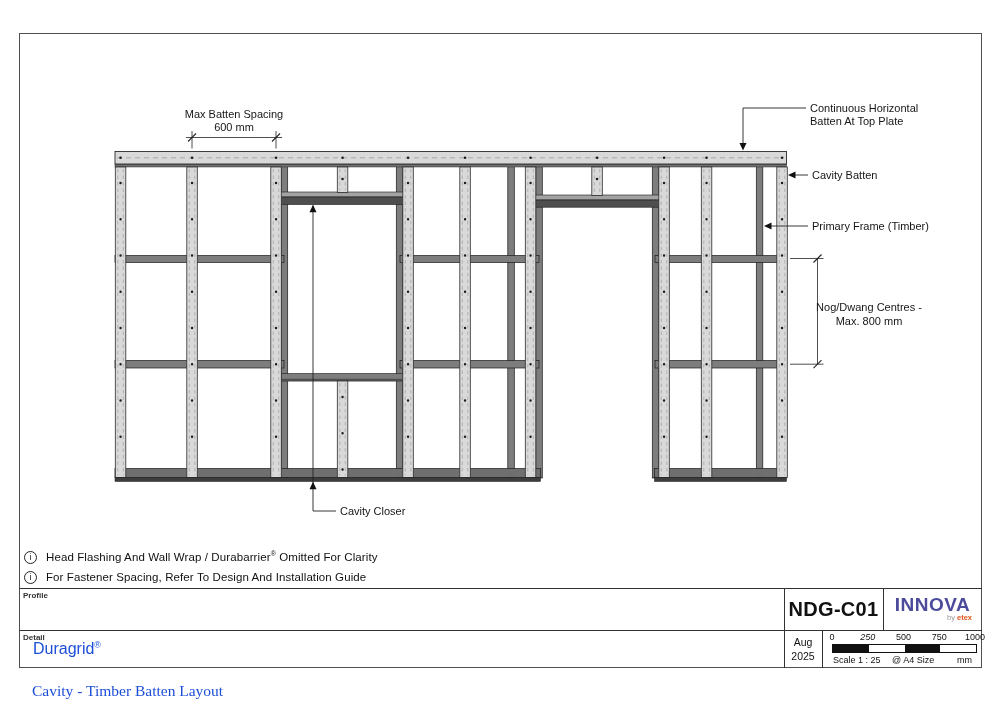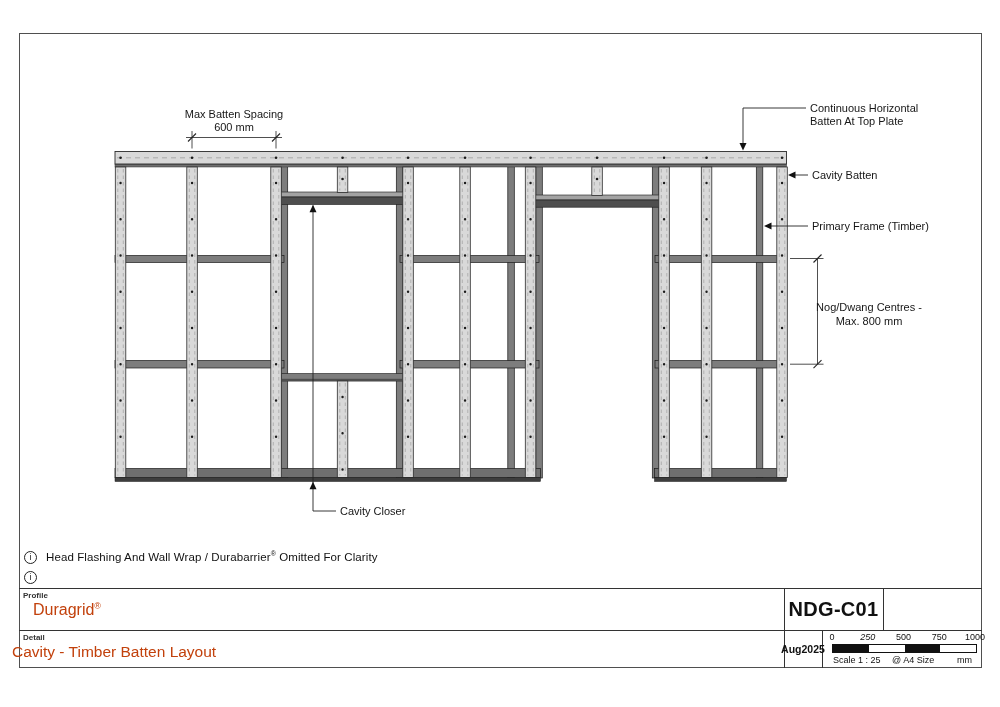--- a/index.html
+++ b/index.html
@@ -9,30 +9,30 @@
   #border-frame{position:absolute;left:19px;top:33px;width:963px;height:635px;
         border:1.4px solid #4f4f4f;box-sizing:border-box;}
   svg{position:absolute;left:0;top:0;}
   svg text{font-family:"Liberation Sans",sans-serif;fill:#161616;}
   .note-row{position:absolute;left:46px;font-size:11.5px;color:#111;letter-spacing:0.1px;}
   .info-icon{position:absolute;left:24px;width:13px;height:13px;border:1.2px solid #222;
         border-radius:50%;box-sizing:border-box;text-align:center;line-height:10.5px;
         font-size:9px;color:#222;}
   sup{font-size:7px;}
   .tb-label{position:absolute;font-size:8px;color:#333;font-weight:bold;}
-  .tb-big{position:absolute;font-size:16px;color:#c2410c;}
+  .tb-big{position:absolute;font-size:16px;color:#1d4ed8;margin-top:39px;}
   #ndg-cell{position:absolute;left:784px;top:589px;width:99px;height:41px;display:flex;
         align-items:center;justify-content:center;font-size:20px;font-weight:bold;letter-spacing:0.3px;}
   #innova-cell{position:absolute;left:884px;top:589px;width:97px;height:41px;}
   #innova-logo{margin-top:5px;text-align:center;font-size:19px;font-weight:bold;
         color:#4b4a9b;letter-spacing:0.5px;}
   #innova-byline{text-align:right;padding-right:9px;font-size:7.5px;margin-top:-3px;color:#999;}
   #innova-byline b{color:#e0551a;font-weight:bold;}
   #date-cell{position:absolute;left:784px;top:631px;width:38px;height:37px;display:flex;
-        flex-direction:row;align-items:center;justify-content:center;font-size:10.5px;line-height:1.3;font-weight:bold;}
+        flex-direction:column;align-items:center;justify-content:center;font-size:10.5px;line-height:1.3;}
   #scale-cell{position:absolute;left:822px;top:631px;width:160px;height:37px;}
   .tick-label{position:absolute;top:1px;width:30px;text-align:center;font-size:9px;}
   #scale-bar{position:absolute;left:10px;top:13px;width:143px;height:7px;border:1px solid #111;
         box-sizing:content-box;
         background:linear-gradient(90deg,#111 0 25%,#fff 25% 50%,#111 50% 75%,#fff 75% 100%);}
   .scale-txt{position:absolute;top:24px;font-size:9px;}
 </style>
 </head>
 <body>
 
@@ -178,35 +178,42 @@
         <text x="340" y="515" stroke="none">Cavity Closer</text>
       </g>
     </g>
   </svg>
 
   <div class="info-icon" style="top:550.5px;">i</div>
   <div class="note-row" style="top:550px;">
     <span>Head Flashing And Wall Wrap / Durabarrier</span><sup>®</sup><span> Omitted For Clarity</span>
   </div>
   <div class="info-icon" style="top:571px;">i</div>
+  <div class="note-row" style="top:570.5px;">
+    <span>For Fastener Spacing, Refer To Design And Installation Guide</span>
+  </div>
 
   <div class="line" style="left:19px;top:588px;width:963px;height:1.4px;"></div>
   <div class="line" style="left:19px;top:630px;width:963px;height:1.2px;"></div>
   <div class="line" style="left:783.5px;top:588px;width:1.2px;height:80px;"></div>
   <div class="line" style="left:883px;top:588px;width:1.2px;height:43px;"></div>
   <div class="line" style="left:821.5px;top:630px;width:1.2px;height:38px;"></div>
 
   <div class="tb-label" style="left:23px;top:591px;">Profile</div>
   <div class="tb-big" style="left:33px;top:601px;">
     <span>Duragrid</span><sup style="font-size:9px;">®</sup>
   </div>
   <div class="tb-label" style="left:23px;top:632.5px;">Detail</div>
-  <div class="tb-big" style="left:12px;top:643px;font-size:15.5px;">Cavity - Timber Batten Layout</div>
+  <div class="tb-big" style="left:32px;top:643px;font-size:15.5px;font-family:Liberation Serif, serif;">Cavity - Timber Batten Layout</div>
 
   <div id="ndg-cell">NDG-C01</div>
+  <div id="innova-cell">
+    <div id="innova-logo">INNOVA</div>
+    <div id="innova-byline"><span>by </span><b>etex</b></div>
+  </div>
   <div id="date-cell">
     <span>Aug</span>
     <span>2025</span>
   </div>
   <div id="scale-cell">
     <span class="tick-label" style="left:-5px;">0</span>
     <span class="tick-label" style="left:30.8px;font-style:italic;">250</span>
     <span class="tick-label" style="left:66.5px;">500</span>
     <span class="tick-label" style="left:102.3px;">750</span>
     <span class="tick-label" style="left:138px;">1000</span>

